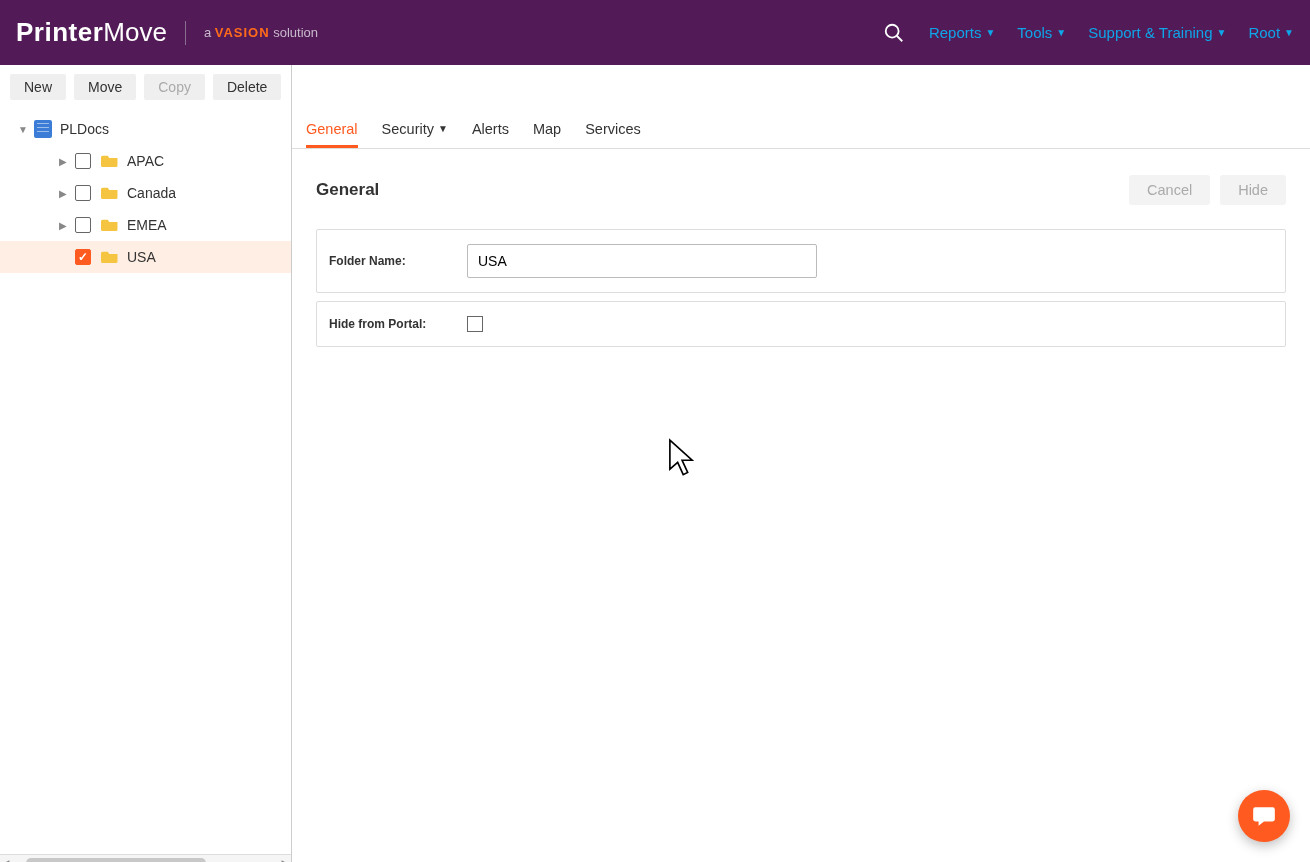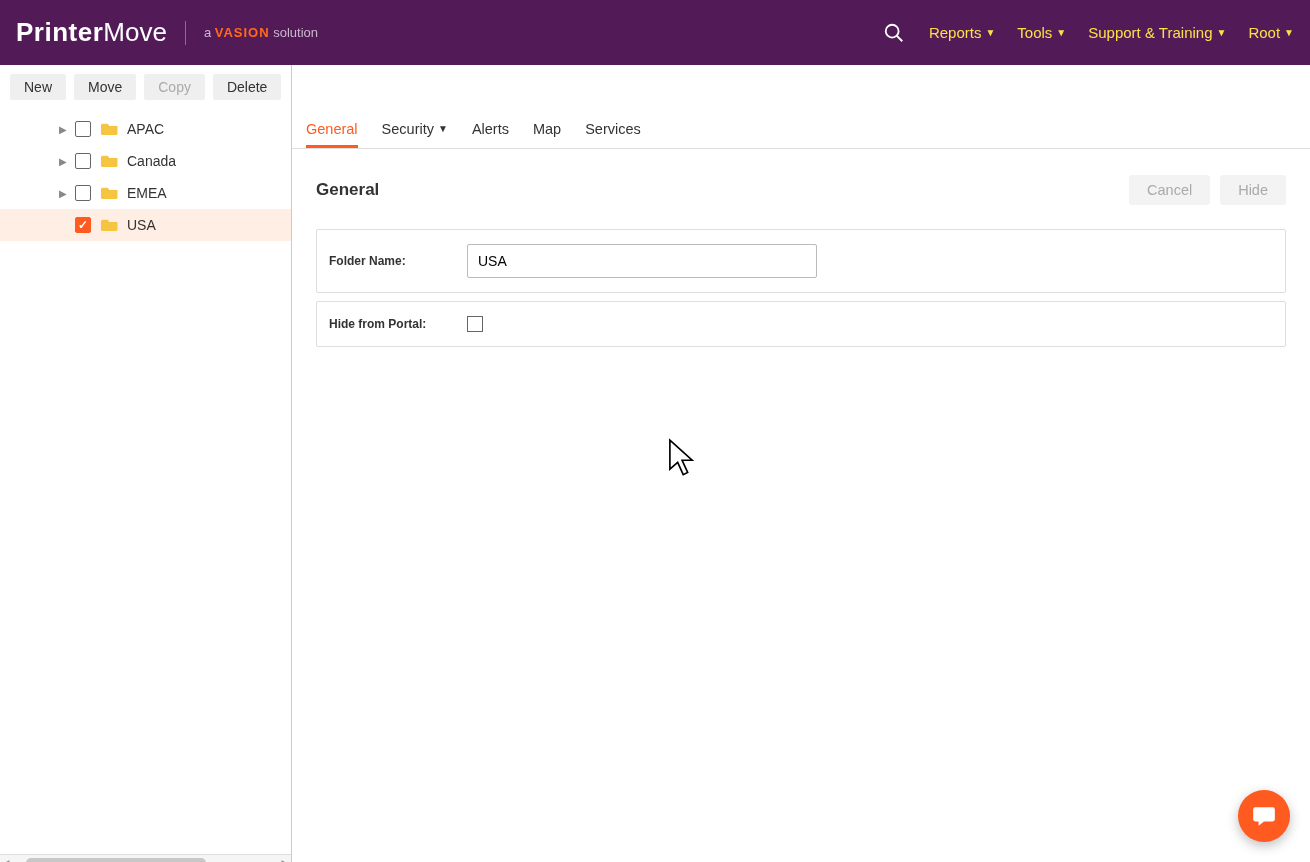--- a/index.html
+++ b/index.html
@@ -9,21 +9,21 @@
   .header { background: #521b57; height: 65px; display: flex; align-items: center; padding: 0 16px; color: #fff; }
   .logo-block { display: flex; align-items: center; }
   .logo-printer { font-size: 26px; font-weight: 700; letter-spacing: 0.5px; }
   .logo-logic { font-size: 26px; font-weight: 300; }
   .divider-line { width: 1px; height: 24px; background: #8a6e8d; margin: 0 18px; }
   .tagline { font-size: 13px; color: #c9b9cc; }
   .tagline .vasion { color: #ff6b1a; font-weight: 600; letter-spacing: 1px; }
   .header-spacer { flex: 1; }
   .header-icon { width: 22px; height: 22px; cursor: pointer; margin-right: 24px; }
   .header-menu { display: flex; gap: 22px; align-items: center; }
-  .header-menu-item { color: #fde047; font-size: 15px; cursor: pointer; display: flex; align-items: center; gap: 4px; }
+  .header-menu-item { color: #0ea5e9; font-size: 15px; cursor: pointer; display: flex; align-items: center; gap: 4px; }
   .caret-down { font-size: 10px; }
 
   
   .body-wrap { display: flex; height: calc(862px - 57px); }
   .sidebar { width: 292px; border-right: 1px solid #ccc; display: flex; flex-direction: column; position: relative; }
   .main { flex: 1; display: flex; flex-direction: column; margin-top: 44px; }
 
   
   .sb-toolbar { display: flex; gap: 8px; padding: 9px 10px; }
   .sb-btn { background: #efefef; border: none; border-radius: 2px; padding: 5px 14px; font-size: 14px; cursor: pointer; color: #333; }
@@ -119,20 +119,27 @@
 
   <div class="sidebar">
     <div class="sb-toolbar">
       <button class="sb-btn">New</button>
       <button class="sb-btn">Move</button>
       <button class="sb-btn disabled">Copy</button>
       <button class="sb-btn">Delete</button>
     </div>
 
     <div class="tree">
+      <div class="tree-row root">
+        <span class="tree-toggle down"></span>
+        <span class="tree-icon">
+            <span class="root-icon"></span>
+          </span>
+        <span class="tree-label">PLDocs</span>
+      </div>
 
       <div class="tree-row child">
         <span class="tree-toggle right"></span>
         <span class="tree-check"></span>
         <span class="tree-icon folder-icon">
             <svg viewBox="0 0 24 20">
               <path d="M2 3h7l2 3h11v10a2 2 0 0 1-2 2H2a2 2 0 0 1-2-2V5a2 2 0 0 1 2-2z" fill="#f5c542"></path>
             </svg>
           </span>
         <span class="tree-label">APAC</span>

